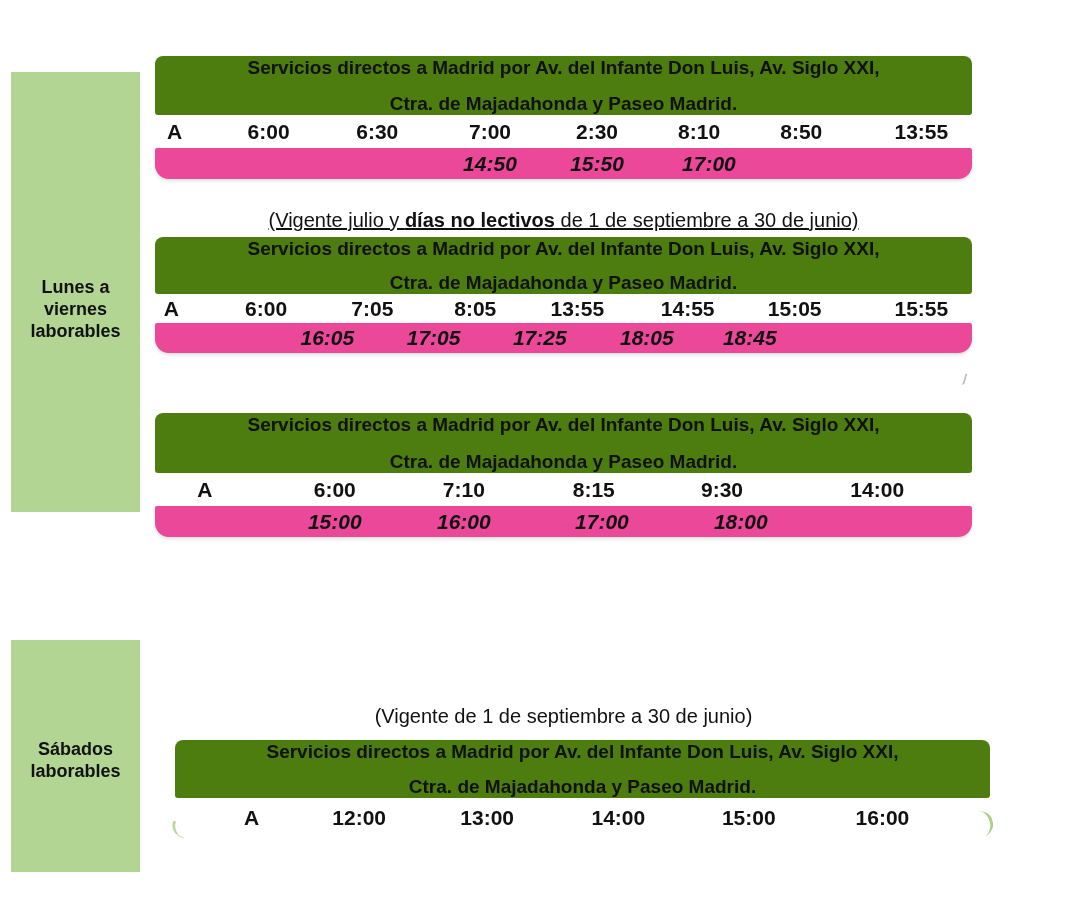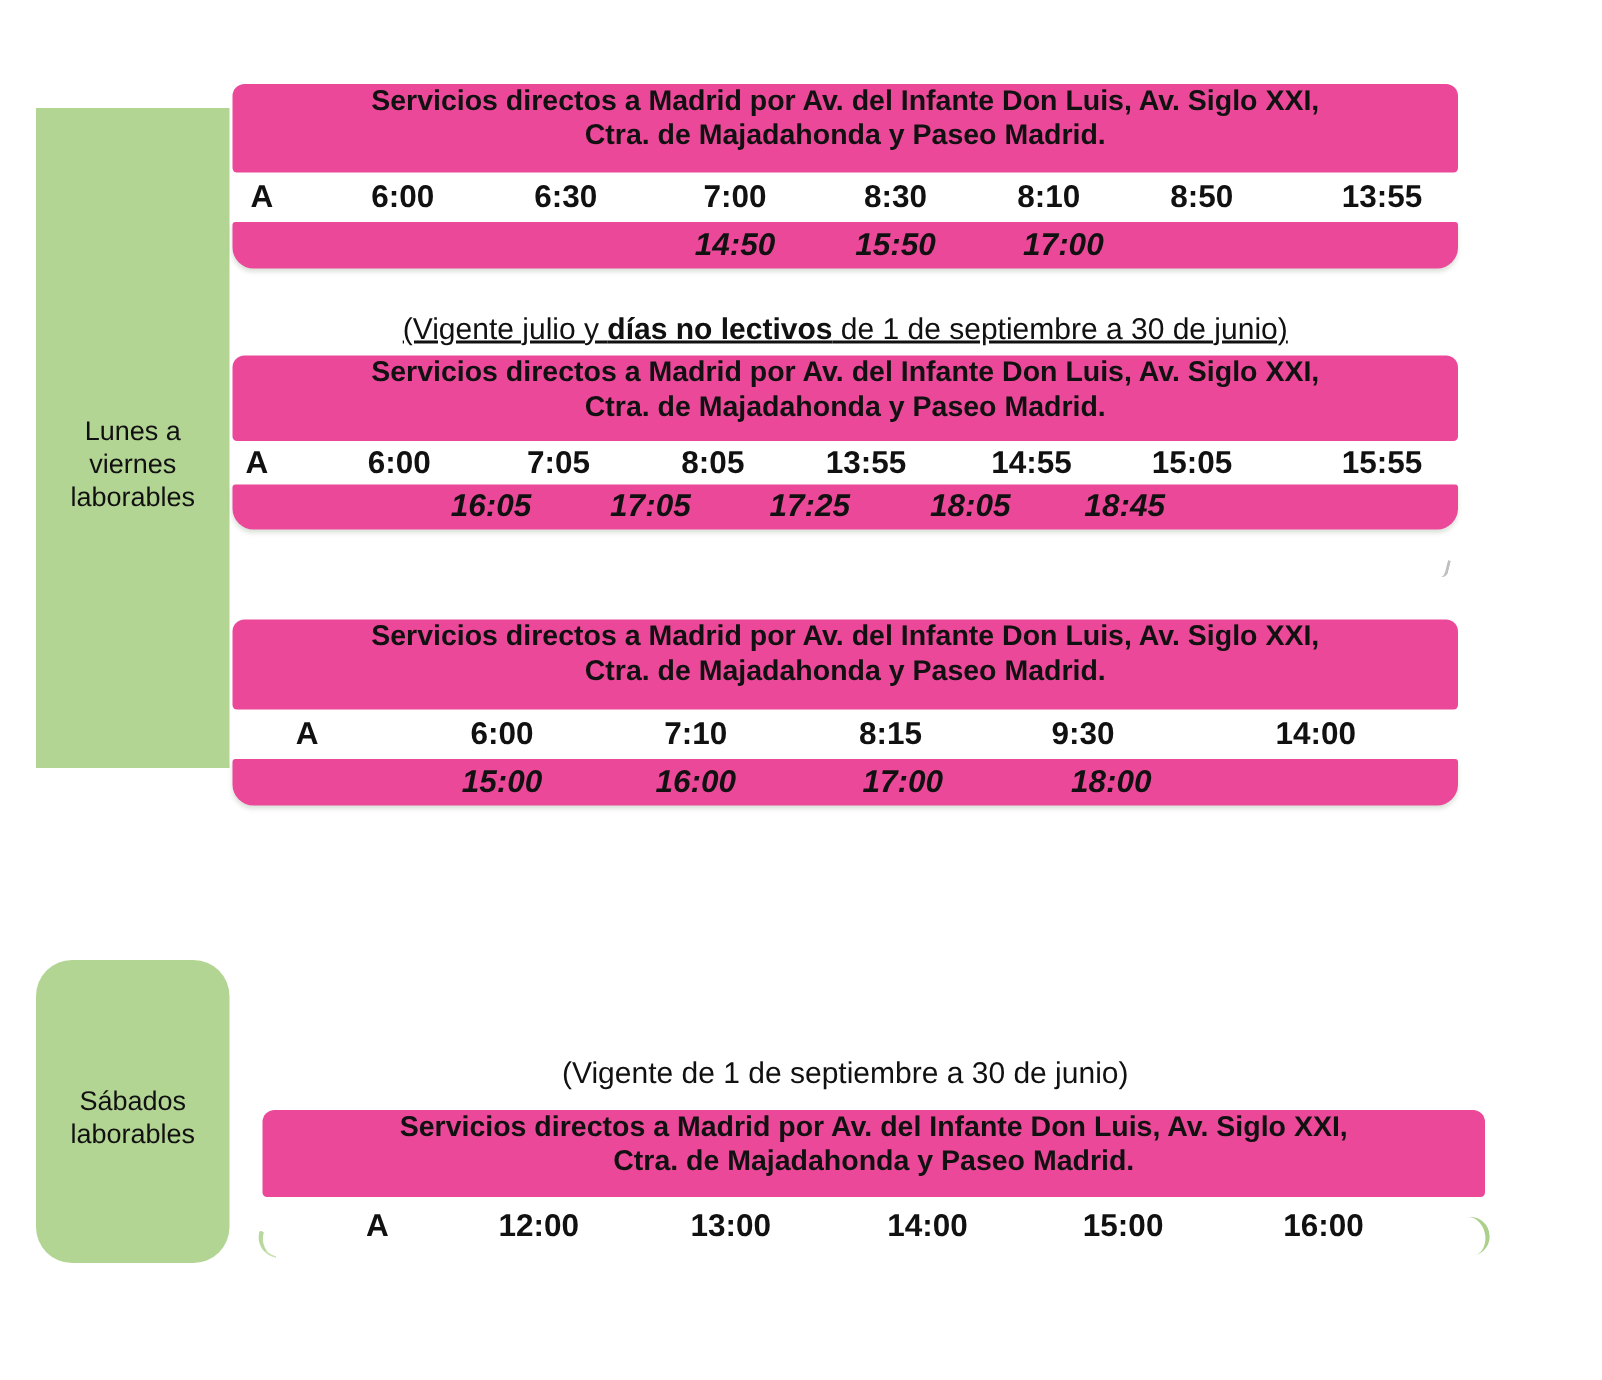--- a/index.html
+++ b/index.html
@@ -3,33 +3,32 @@
 <meta charset="utf-8">
 <style>
   html,body{margin:0;padding:0;background:#ffffff;}
   .canvas{
     position:relative;width:1068px;height:920px;background:#ffffff;
     font-family:"Liberation Sans",sans-serif;color:#111111;overflow:hidden;
   }
   .sidebar{
     position:absolute;left:11px;width:129px;background:#b3d593;
     display:flex;flex-direction:column;align-items:center;justify-content:center;
-    text-align:center;font-weight:normal;font-size:18px;line-height:22px;
+    text-align:center;font-weight:bold;font-size:18px;line-height:22px;
     box-sizing:border-box;
-    margin-left:13px;
   }
   .sb-line{display:block;}
   .title{
     position:absolute;left:155px;width:817px;height:26px;line-height:26px;
     text-align:center;font-size:20px;white-space:nowrap;
   }
   .title b{font-weight:bold;}
   .header-band{
-    position:absolute;background:#ec4899;border-radius:8px 8px 3px 3px;
-    display:flex;flex-direction:column;justify-content:flex-start;
+    position:absolute;background:#4d7c0f;border-radius:8px 8px 3px 3px;
+    display:flex;flex-direction:column;justify-content:space-between;
     text-align:center;font-weight:bold;font-size:19px;line-height:23px;
   }
   .time-row{position:absolute;font-weight:bold;font-size:21px;}
   .cell{
     position:absolute;top:50%;transform:translate(-50%,-50%);white-space:nowrap;
   }
   .green-row{
     background:#ec4899;border-radius:2px 2px 14px 14px;
     box-shadow:0 2px 3px rgba(120,140,110,0.25);
     font-style:italic;
@@ -46,35 +45,35 @@
 </head>
 <body>
 
 <div class="canvas">
 
   <div class="sidebar" style="top:72px;height:440px;padding-top:34px;">
     <span class="sb-line">Lunes a</span>
     <span class="sb-line">viernes</span>
     <span class="sb-line">laborables</span>
   </div>
-  <div class="sidebar" style="top:640px;height:202px;padding-top:8px;border-radius:24px;">
+  <div class="sidebar" style="top:640px;height:232px;padding-top:8px;">
     <span class="sb-line">Sábados</span>
     <span class="sb-line">laborables</span>
   </div>
 
   <div class="header-band" style="left:155px;top:56px;width:817px;height:59px;">
     <div>Servicios directos a Madrid por Av. del Infante Don Luis, Av. Siglo XXI,</div>
     <div>Ctra. de Majadahonda y Paseo Madrid.</div>
   </div>
   <div class="time-row" style="left:155px;top:115px;width:817px;height:33px;">
     <span class="cell" style="left:2.4%">A</span>
     <span class="cell" style="left:13.9%">6:00</span>
     <span class="cell" style="left:27.2%">6:30</span>
     <span class="cell" style="left:41.0%">7:00</span>
-    <span class="cell" style="left:54.1%">8:30</span>
+    <span class="cell" style="left:54.1%">2:30</span>
     <span class="cell" style="left:66.6%">8:10</span>
     <span class="cell" style="left:79.1%">8:50</span>
     <span class="cell" style="left:93.8%">13:55</span>
   </div>
   <div class="time-row green-row" style="left:155px;top:148px;width:817px;height:31px;">
     <span class="cell" style="left:41.0%">14:50</span>
     <span class="cell" style="left:54.1%">15:50</span>
     <span class="cell" style="left:67.8%">17:00</span>
   </div>
 

